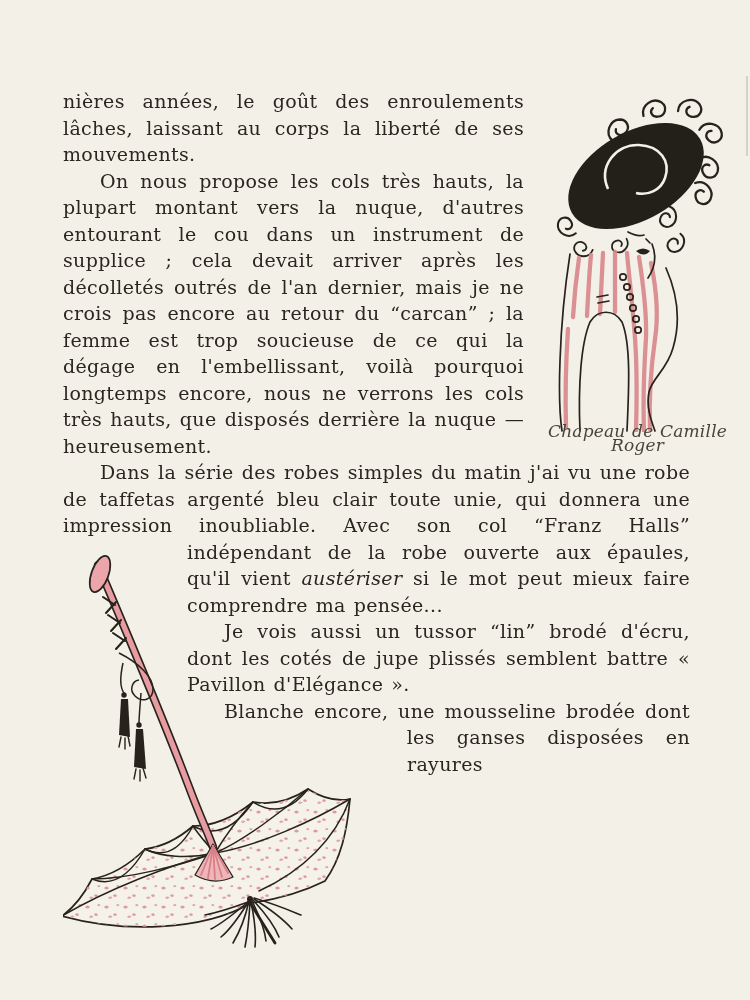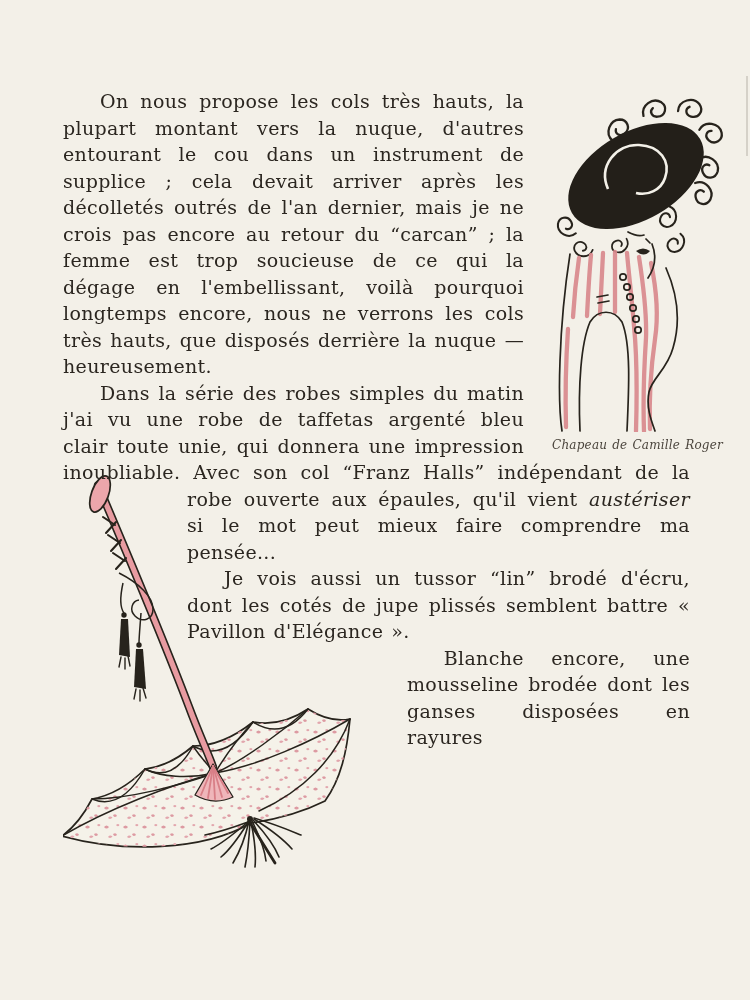--- a/index.html
+++ b/index.html
@@ -28,21 +28,21 @@
     width:205px;height:368px;
     margin:-2px -55px 0 16px;
     position:relative;
     padding:0;
   }
   .fig-hat svg{display:block;}
   .fig-caption{
     position:absolute;left:-10px;right:0;bottom:2px;
     text-align:center;
     font-style:italic;
-    font-size:12px;
+    font-size:17px;
     line-height:14px;
     letter-spacing:0.2px;
     word-spacing:1px;
     color:#4a443c;
     text-indent:0;
   }
   .fig-umbrella{
     float:left;
     width:350px;height:468px;
     margin:2px 0 0 0;
@@ -111,20 +111,21 @@
           <circle cx="90" cy="211" r="3.2"></circle>
           <circle cx="93" cy="222" r="3.2"></circle>
           <circle cx="96" cy="233" r="3.2"></circle>
           <circle cx="98" cy="244" r="3.2"></circle>
         </g>
         <path d="M 96,165 Q 103,160 110,165 Q 104,172 96,165 Z" fill="#27231c"></path>
       </svg>
       <figcaption class="fig-caption">Chapeau de Camille Roger</figcaption>
     </figure>
 
+    <p class="para">nières années, le goût des enroulements lâches, laissant au corps la liberté de ses mouvements.</p>
     <p class="para ind">On nous propose les cols très hauts, la plupart montant vers la nuque, d'autres entourant le cou dans un instrument de supplice ; cela devait arriver après les décolletés outrés de l'an dernier, mais je ne crois pas encore au retour du “carcan” ; la femme est trop soucieuse de ce qui la dégage en l'embellissant, voilà pourquoi longtemps encore, nous ne verrons les cols très hauts, que disposés derrière la nuque — heureusement.</p>
     <p class="para ind"><span>Dans la série des robes simples du matin j'ai vu une robe de taffetas argenté bleu clair toute unie, qui donnera une impression inoubliable. Avec </span><span class="fig-umbrella">
           <svg width="350" height="434" viewBox="0 0 350 434">
       <defs>
         <pattern id="speck" width="19" height="19" patternUnits="userSpaceOnUse">
           <path d="M 3,5 q 2.5,-3 5,0 q -2.5,3 -5,0" fill="#dd9aa2"></path>
           <path d="M 12,12 q 3,-2 4,1 q -3,2.5 -4,-1" fill="#dd9aa2"></path>
           <path d="M 7,15 q 2,-2.5 4.5,-0.5 q -2,2.5 -4.5,0.5" fill="#e2a6ad"></path>
           <path d="M 15,3 q 2,-2 3.5,0 q -1.5,2.5 -3.5,0" fill="#e2a6ad"></path>
         </pattern>

